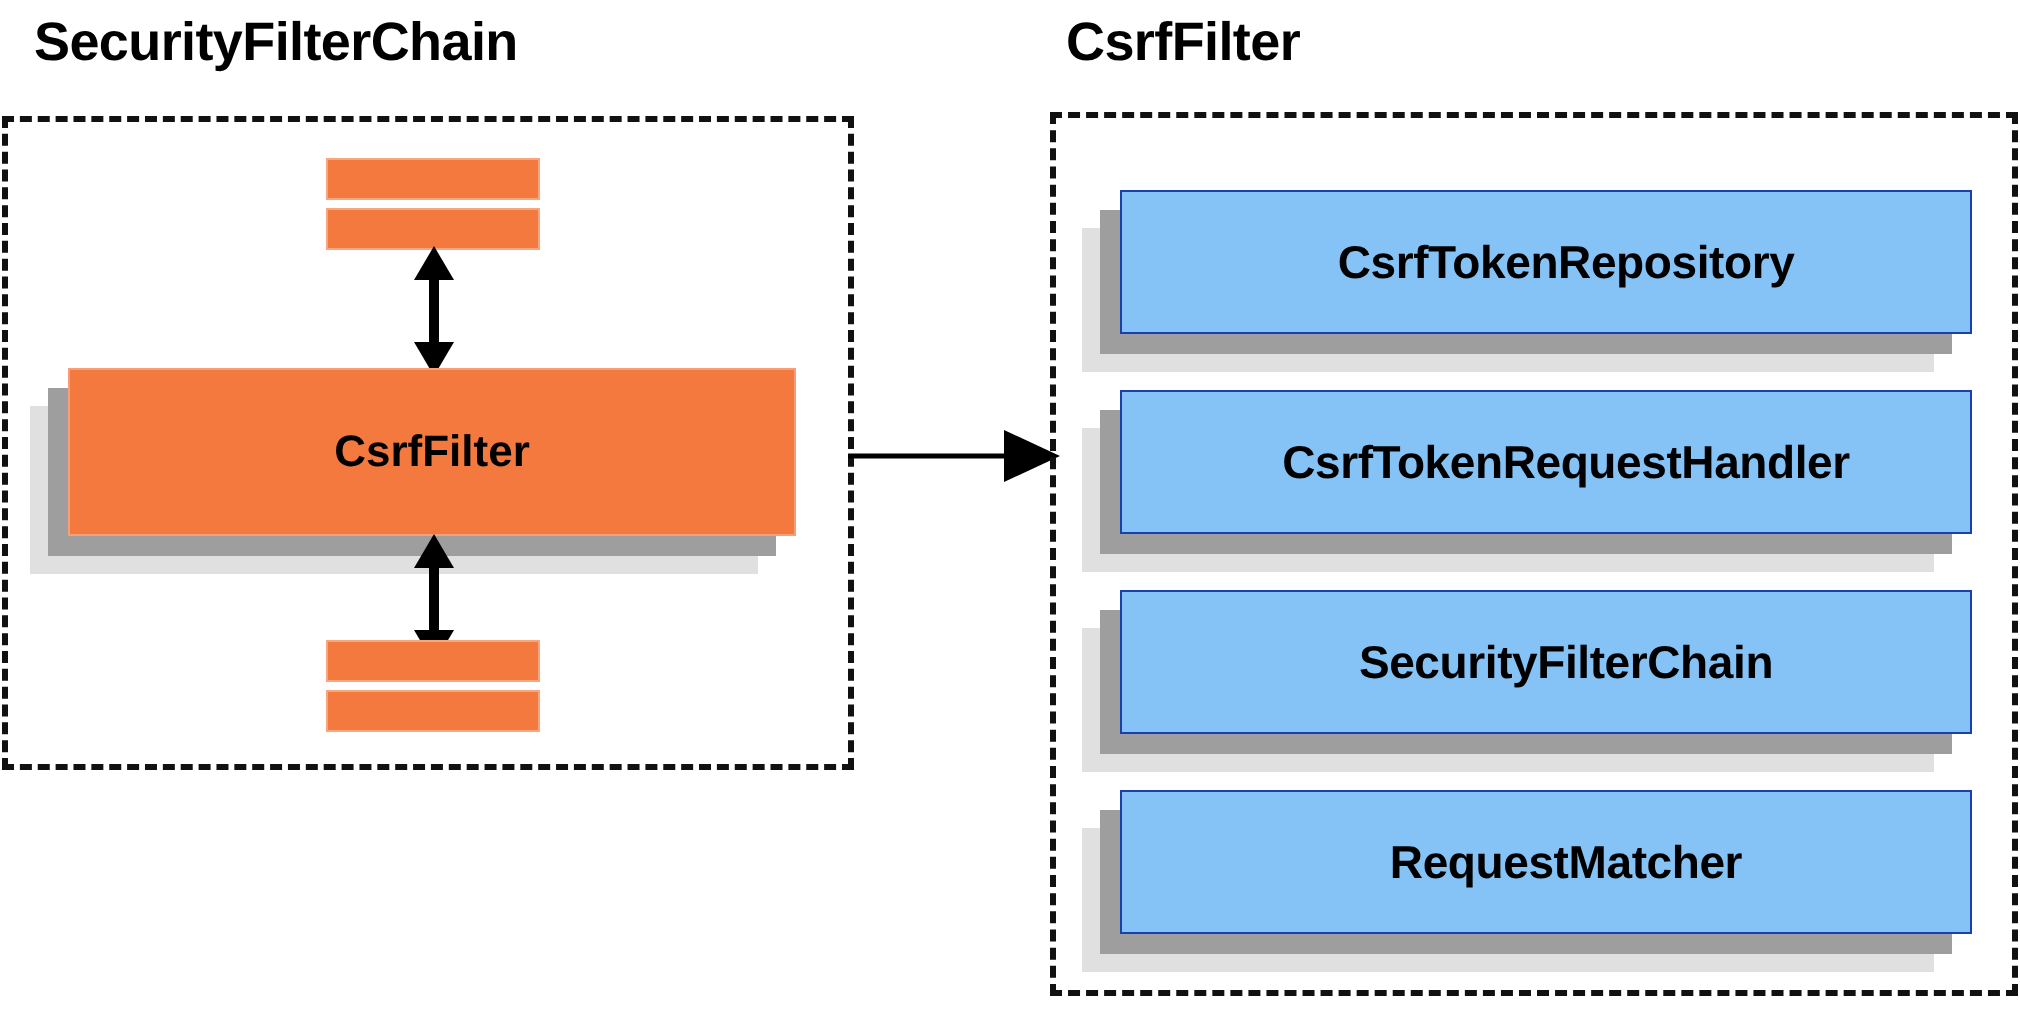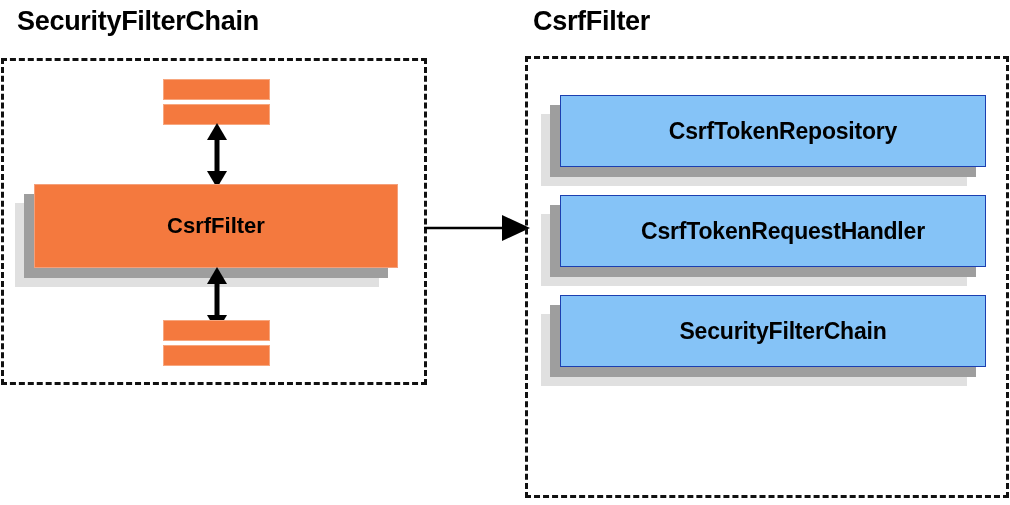--- a/index.html
+++ b/index.html
@@ -152,14 +152,19 @@
     <div class="shadow-dark"></div>
     <div class="face">CsrfTokenRequestHandler</div>
   </div>
 
   <div class="node node-blue" style="left:560px; top:295px; width:426px; height:72px;">
     <div class="shadow-light"></div>
     <div class="shadow-dark"></div>
     <div class="face">SecurityFilterChain</div>
   </div>
 
+  <div class="node node-blue" style="left:560px; top:395px; width:426px; height:72px;">
+    <div class="shadow-light"></div>
+    <div class="shadow-dark"></div>
+    <div class="face">RequestMatcher</div>
+  </div>
 
 </div>
 
 </body></html>

